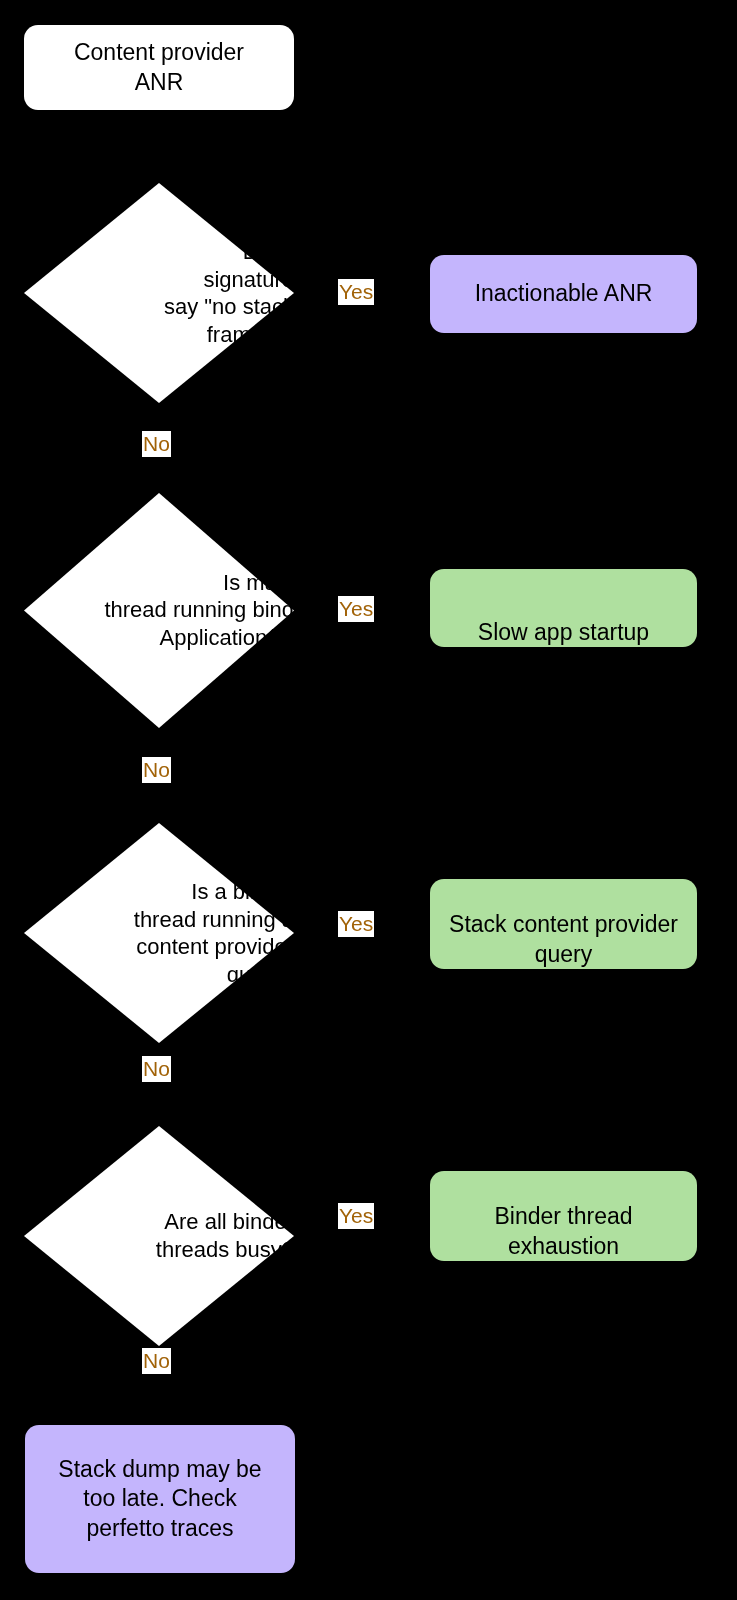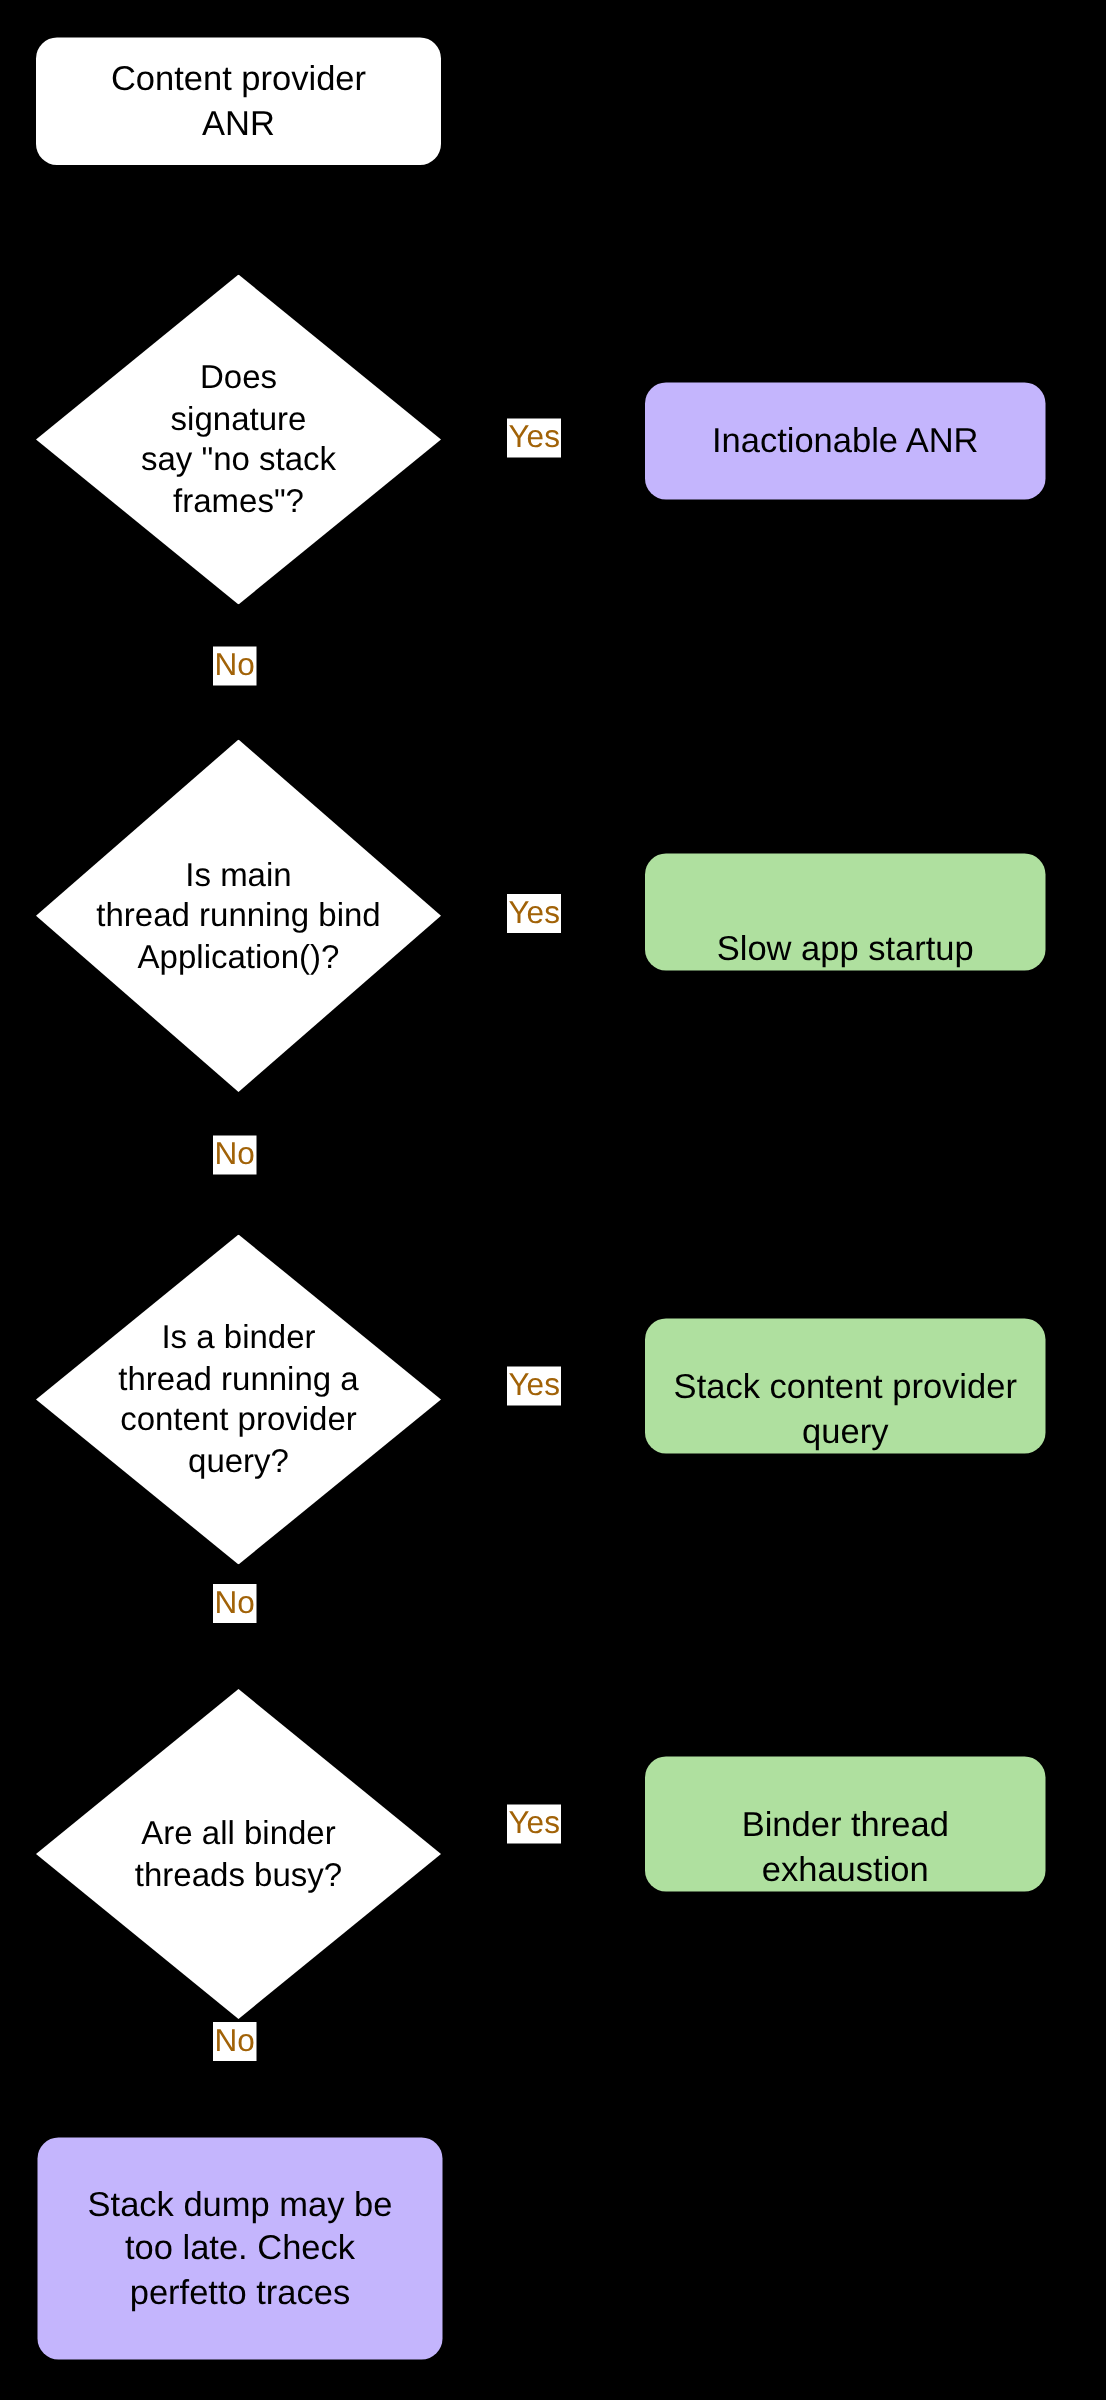--- a/index.html
+++ b/index.html
@@ -47,21 +47,21 @@
     inset: 0;
     background: #ffffff;
     clip-path: polygon(50% 0%, 100% 50%, 50% 100%, 0% 50%);
   }
   .diamond-label {
     position: absolute;
     left: 50%;
     top: 50%;
     transform: translate(-50%, -50%);
     width: 100%;
-    text-align: center;
+    text-align: right;
     color: #000000;
     line-height: 1.26;
     white-space: pre-line;
     pointer-events: none;
   }
 
   
   .edge-label {
     position: absolute;
     background: #ffffff;

